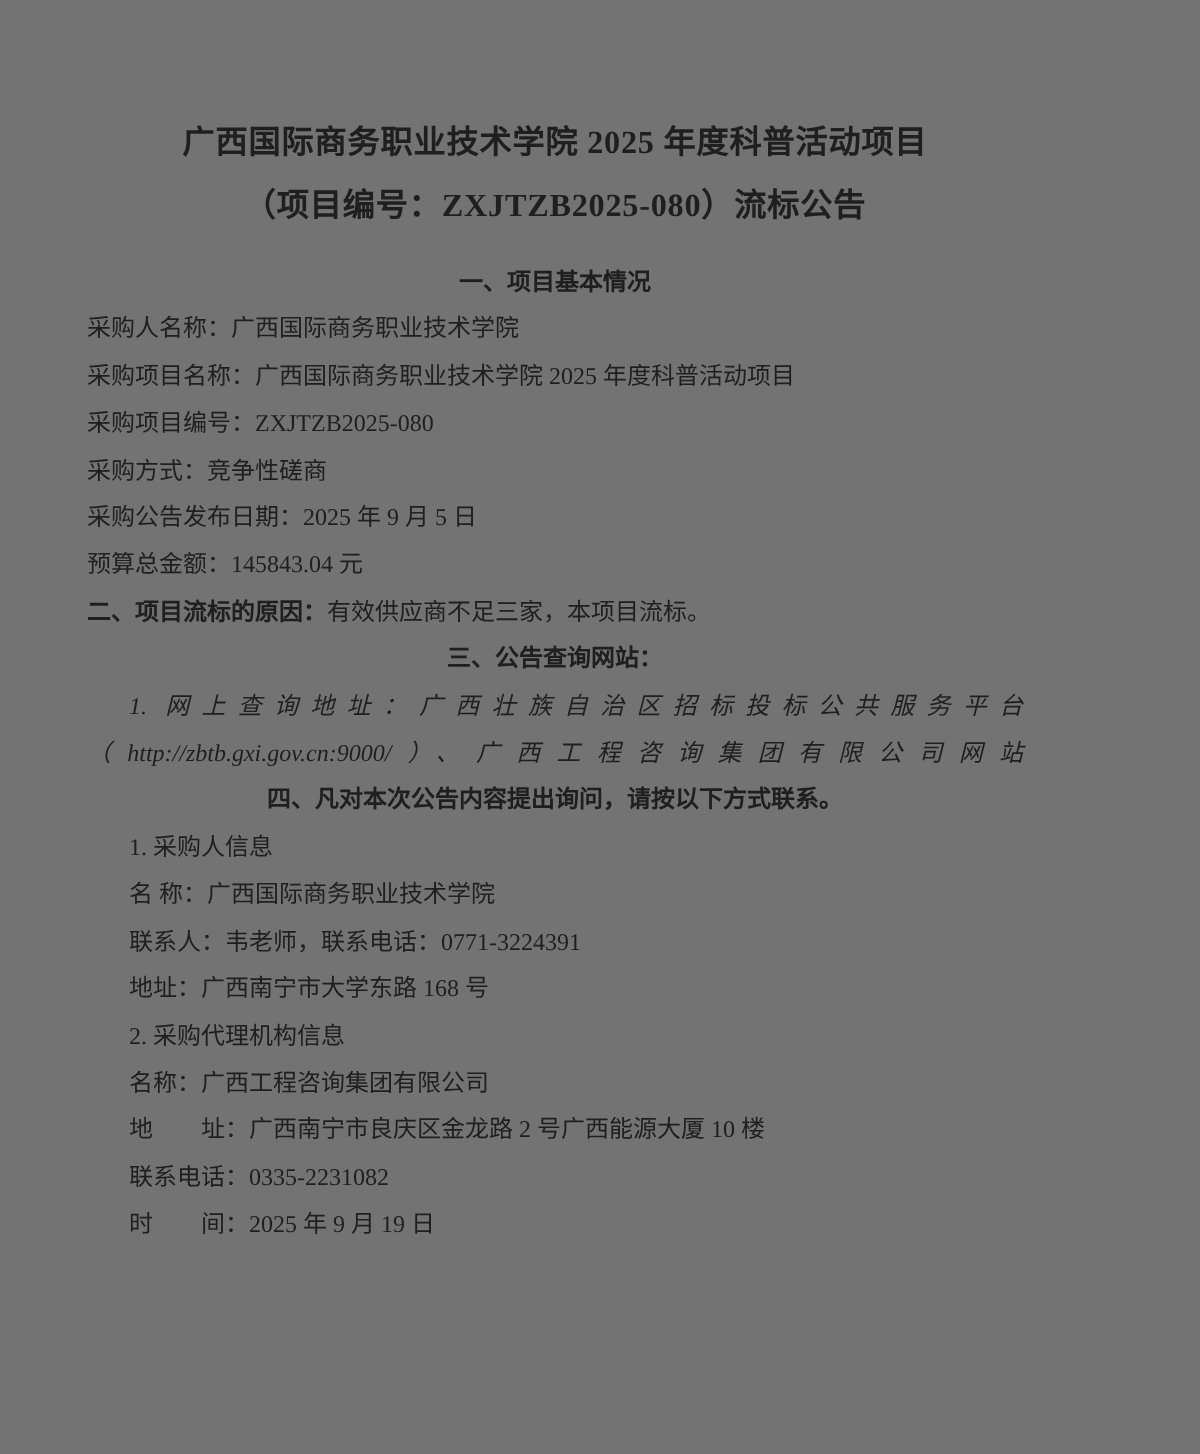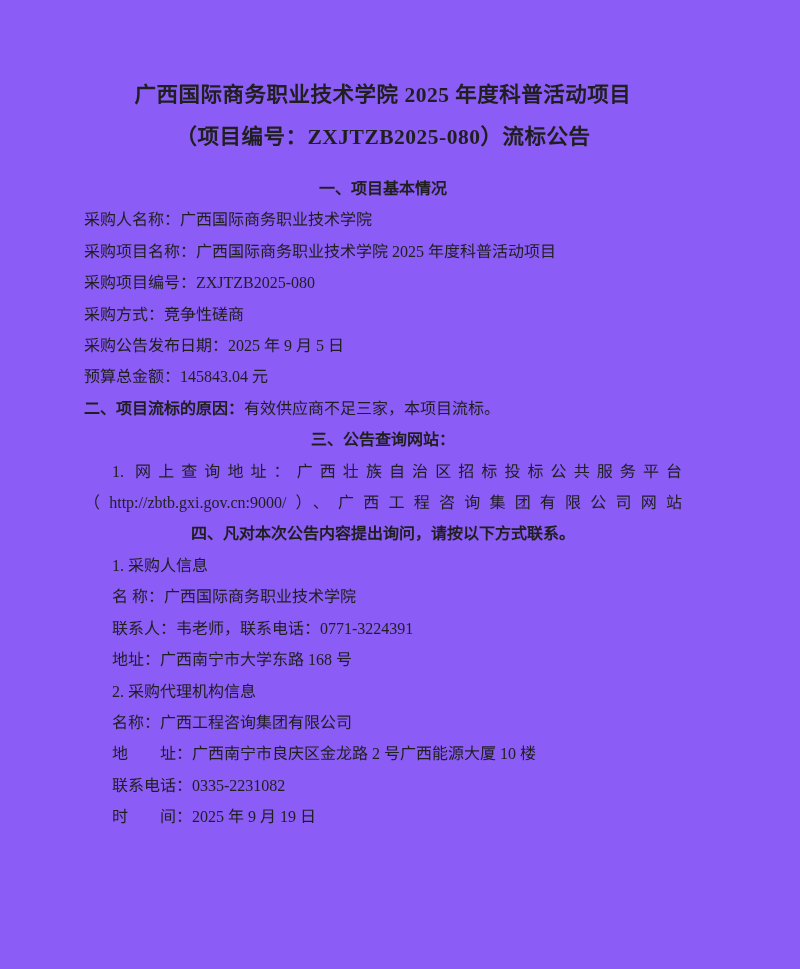--- a/index.html
+++ b/index.html
@@ -5,23 +5,23 @@
   html, body {
     margin: 0;
     padding: 0;
     background: #ffffff;
   }
   .page {
     position: relative;
     width: 800px;
     height: 969px;
     margin: 0 auto;
-    background: #8b5cf6;
+    background: #737373;
     box-sizing: border-box;
-    padding: 74px 118px 0 84px;
+    padding: 74px 118px 0 58px;
     overflow: hidden;
     font-family: "Liberation Serif", "DejaVu Serif", serif;
     color: #1f1f1f;
   }
   .title-block {
     margin-bottom: 15px;
   }
   .title-line {
     margin: 0;
     text-align: center;
@@ -39,20 +39,21 @@
   .bold {
     font-weight: bold;
     text-align: center;
   }
   .indent {
     padding-left: 28px;
   }
   .justify-full {
     text-align: justify;
     text-align-last: justify;
+    font-style: italic;
   }
 </style>
 </head>
 <body>
 
 <div class="page">
 
   <div class="title-block">
     <p class="title-line">广西国际商务职业技术学院 2025 年度科普活动项目</p>
     <p class="title-line">（项目编号：ZXJTZB2025-080）流标公告</p>

